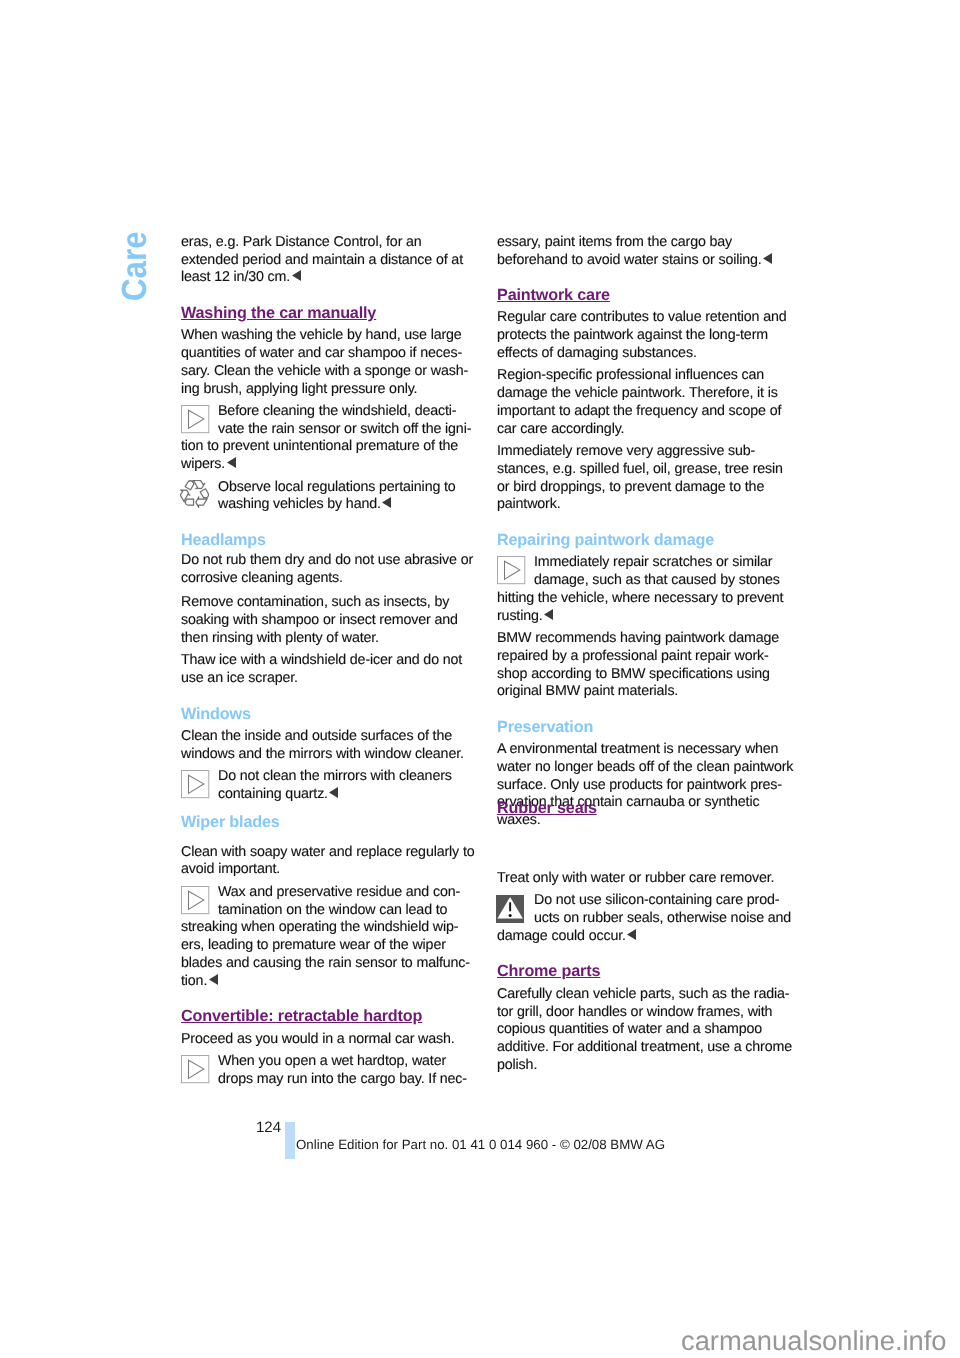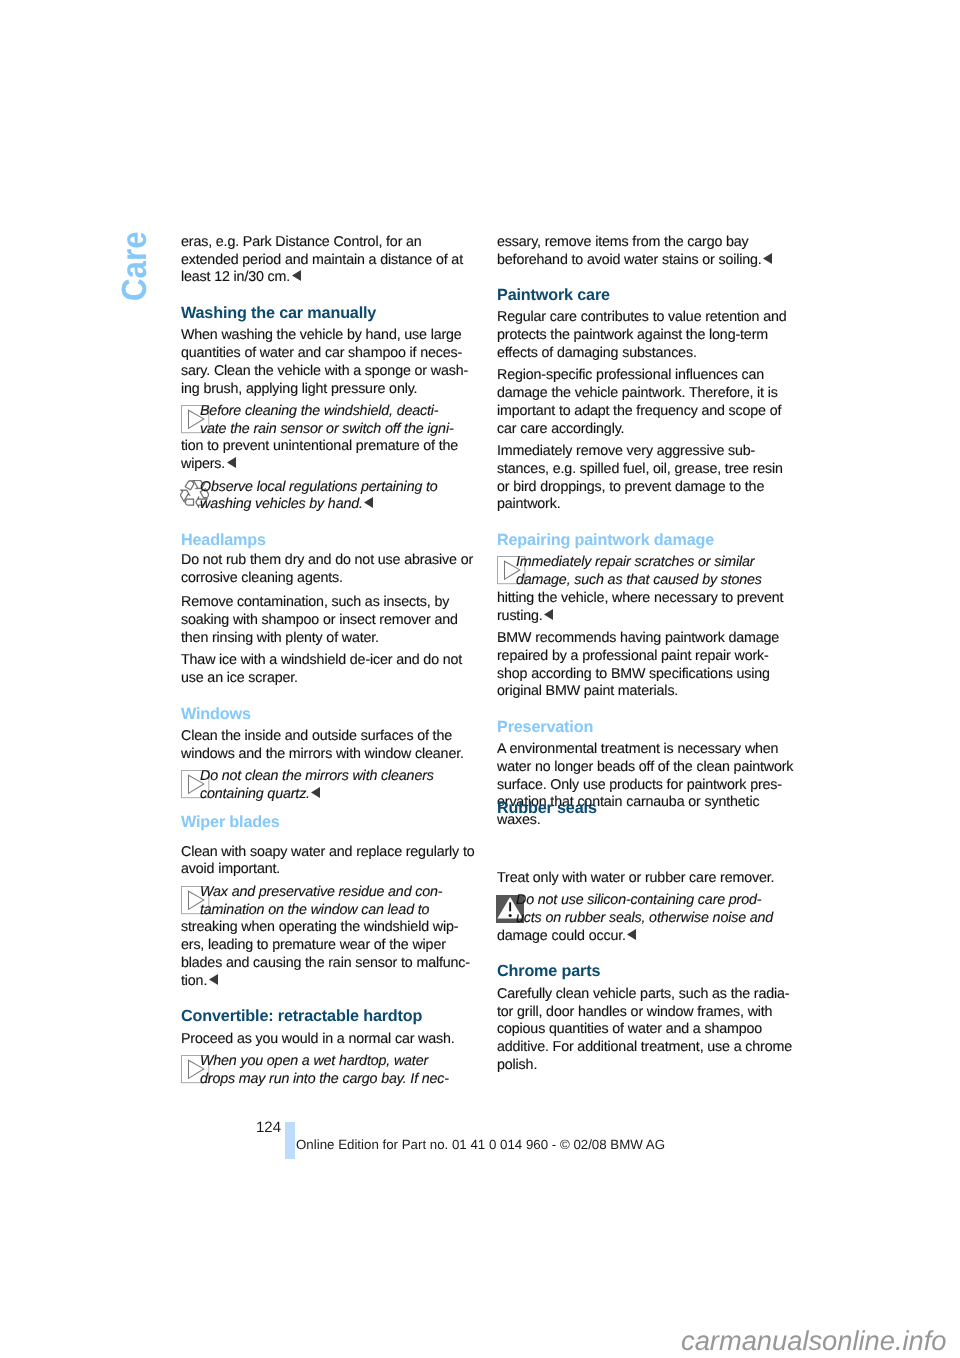--- a/index.html
+++ b/index.html
@@ -18,32 +18,32 @@
       white-space:nowrap;font-size:35px;font-weight:bold;color:#85c8f9;line-height:27px;}
 
   
   .col{position:absolute;top:0;width:290px;}
   #colL{left:181px;}
   #colR{left:497px;}
 
   .blk{position:absolute;left:0;width:290px;}
   .ln{font-size:14.25px;line-height:17.78px;color:#131313;white-space:nowrap;letter-spacing:-0.01em;-webkit-text-stroke:0.14px #131313;}
   .hd{font-size:16.2px;line-height:17.78px;font-weight:bold;white-space:nowrap;letter-spacing:-0.01em;}
-  .hd.primary{color:#0c4a6e;}
+  .hd.primary{color:#701a75;text-decoration:underline;}
   .hd.secondary{color:#85c8f9;}
   .em{display:inline-block;margin-left:1.5px;vertical-align:0px;}
   .note .iconbox{position:absolute;}
-  .note .ln.i0,.note .ln.i1{padding-left:19px;font-style:italic;}
+  .note .ln.i0,.note .ln.i1{padding-left:37px;}
   .ico{display:block;}
 
   
   .pageno{position:absolute;left:256px;top:1119.5px;font-size:15px;line-height:15px;color:#1a1a1a;}
   .footrule{position:absolute;left:285px;top:1121.8px;width:10px;height:37.4px;background:#bddcfc;}
   .foottext{position:absolute;left:296px;top:1137.8px;font-size:13.3px;line-height:13.3px;color:#1a1a1a;white-space:nowrap;}
-  .watermark{position:absolute;left:681px;top:1327px;font-size:27.3px;line-height:27.3px;color:#979797;white-space:nowrap;font-style:italic;}
+  .watermark{position:absolute;left:681px;top:1327px;font-size:27.3px;line-height:27.3px;color:#979797;white-space:nowrap;}
 </style>
 </head>
 <body>
 
 <div class="page">
 
   <div class="chapter-tab">
     <div class="label">Care</div>
   </div>
 
@@ -162,21 +162,21 @@
             <path d="M7.5 5.2 L22.8 13.9 L7.5 23.4 Z" fill="none" stroke="#7a7a7a" stroke-width="1.05"></path>
           </svg>
         </div>
         <div class="ln i0"><span>When you open a wet hardtop, water</span></div>
         <div class="ln i1"><span>drops may run into the cargo bay. If nec-</span></div>
       </div>
   </div>
 
   <div class="col" id="colR">
       <div class="blk" style="top:233.8px">
-        <div class="ln"><span>essary, remove items from the cargo bay</span></div>
+        <div class="ln"><span>essary, paint items from the cargo bay</span></div>
         <div class="ln"><span>beforehand to avoid water stains or soiling.</span><span class="em"><svg width="9" height="11" viewBox="0 0 9 11">
               <path d="M9 0 L9 11 L0 5.5 Z" fill="#3a3a3a"></path>
             </svg></span></div>
       </div>
       <div class="blk" style="top:286.98px">
         <div class="hd primary">Paintwork care</div>
       </div>
       <div class="blk" style="top:309.38px">
         <div class="ln"><span>Regular care contributes to value retention and</span></div>
         <div class="ln"><span>protects the paintwork against the long-term</span></div>

